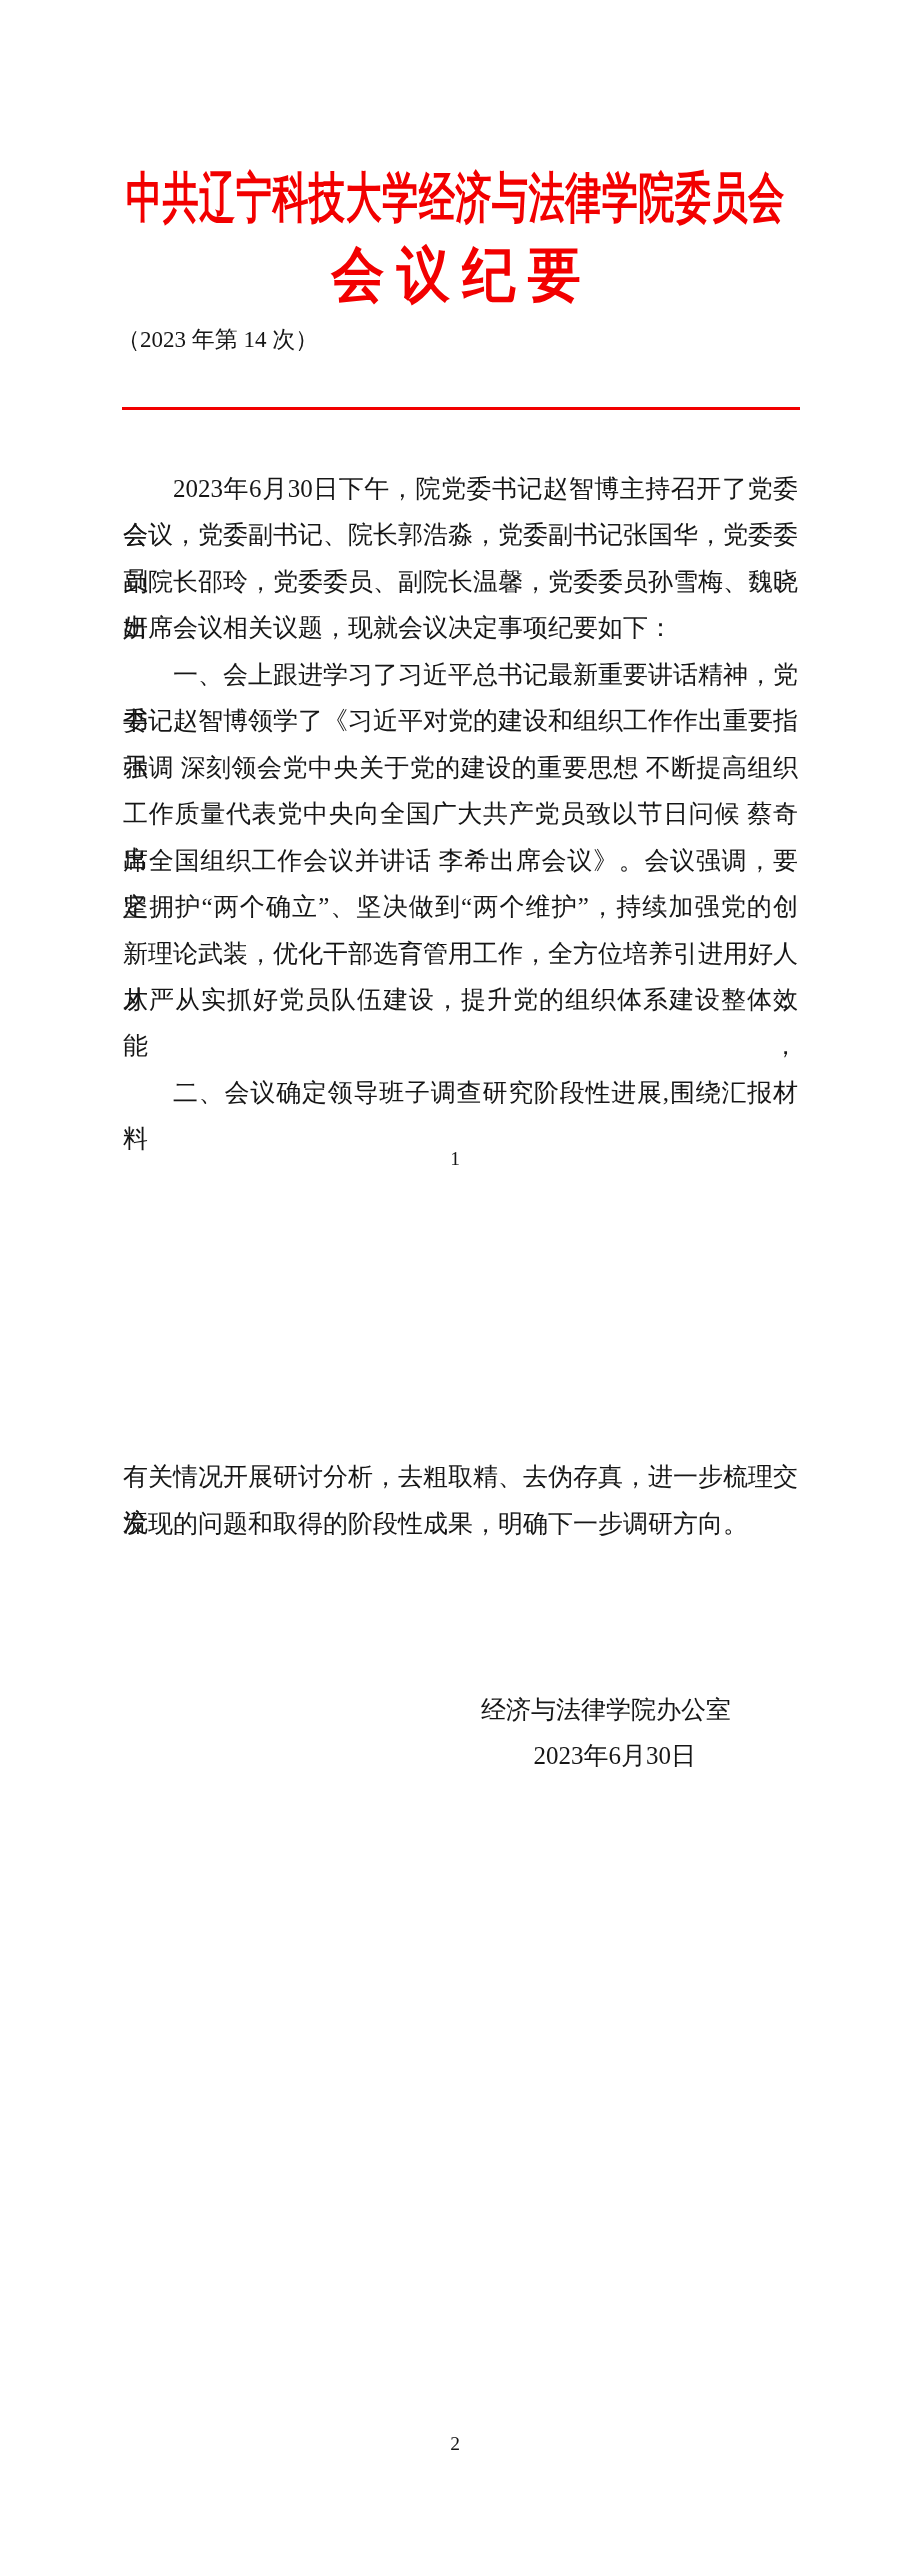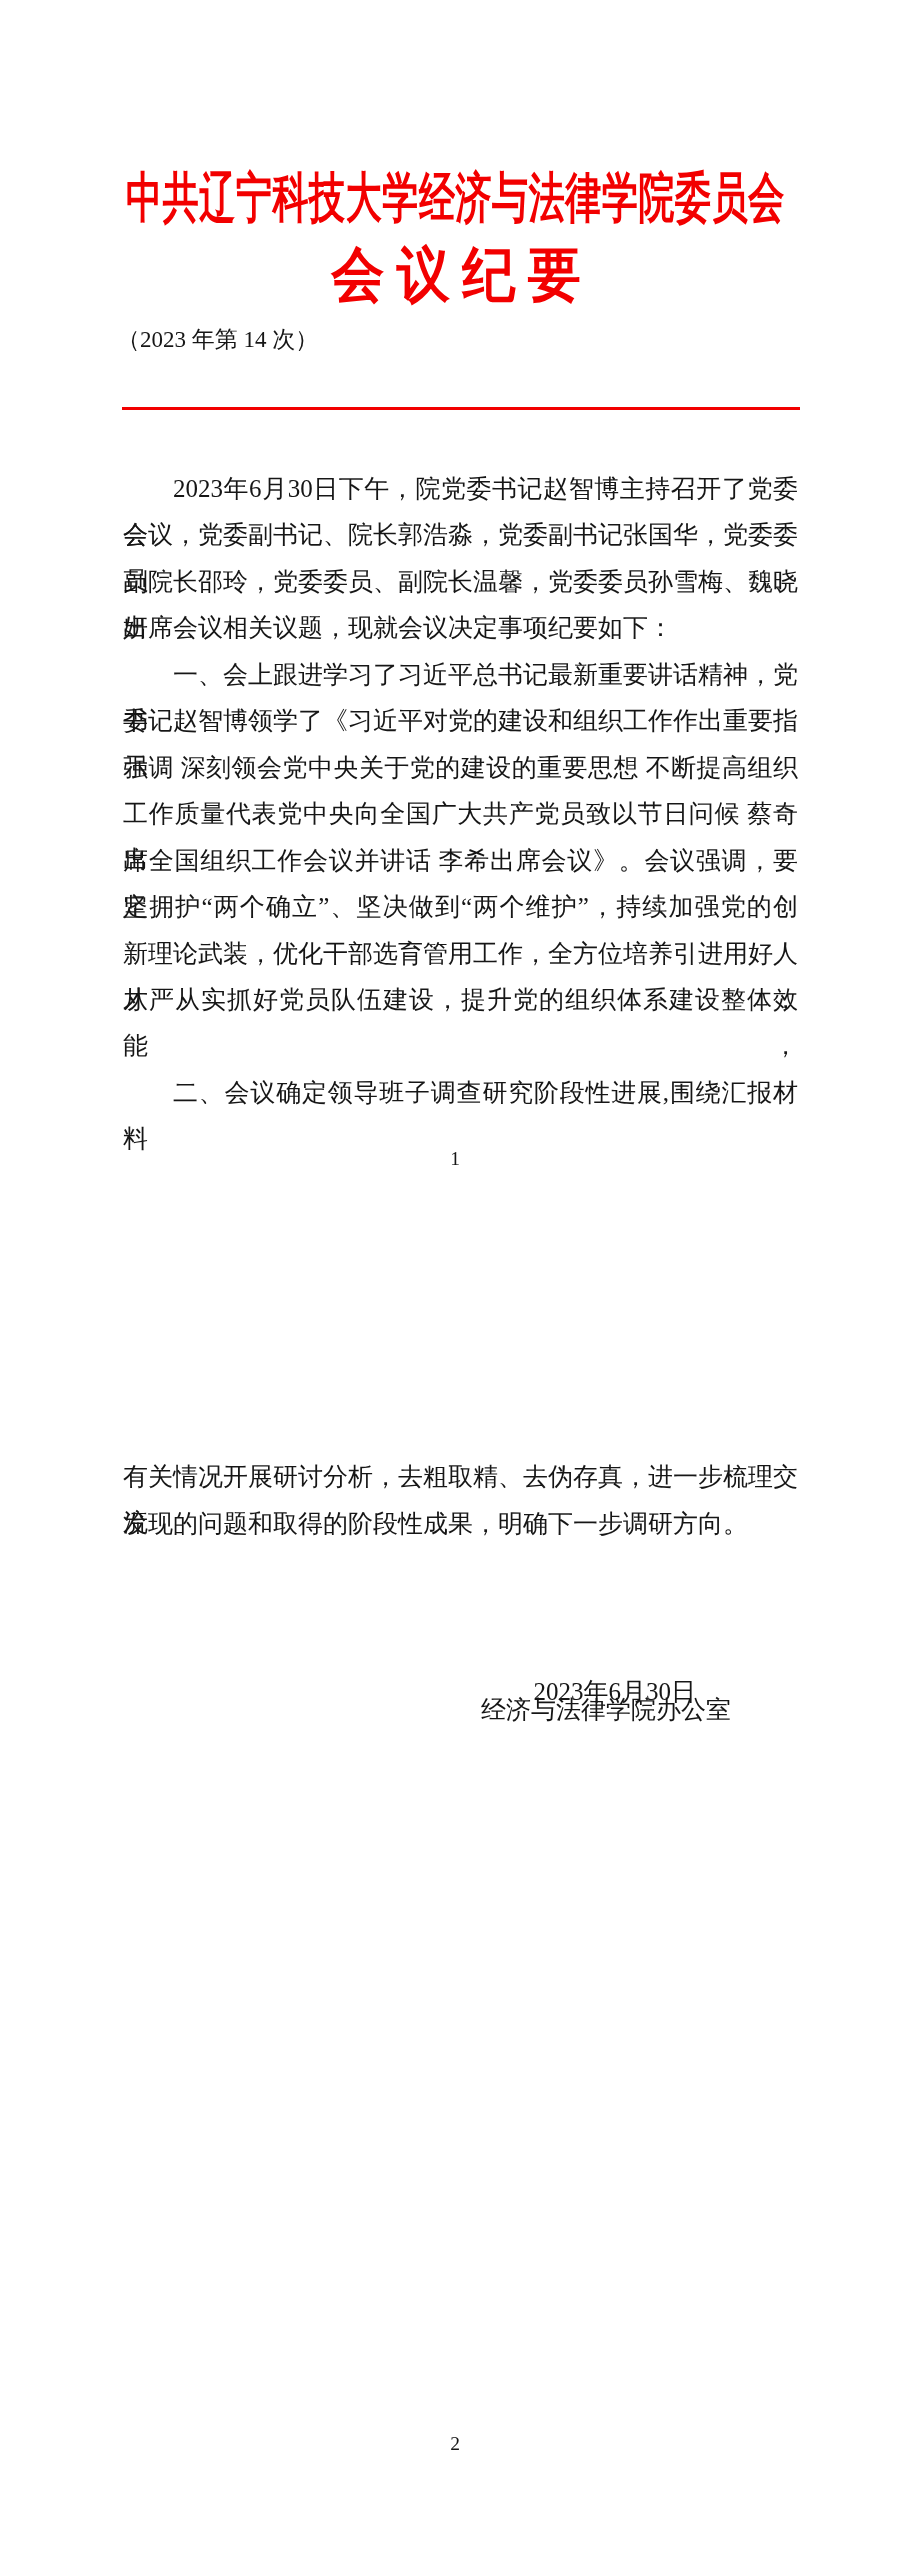--- a/index.html
+++ b/index.html
@@ -107,18 +107,18 @@
   <div class="line j" style="top:977px;">从严从实抓好党员队伍建设，提升党的组织体系建设整体效能，</div>
   <div class="line j ind" style="top:1070px;">二、会议确定领导班子调查研究阶段性进展,围绕汇报材料</div>
 
   <div class="pageno" style="top:1146px;">1</div>
 
   <div class="line j" style="top:1454px;">有关情况开展研讨分析，去粗取精、去伪存真，进一步梳理交流</div>
   <div class="line" style="top:1501px;">发现的问题和取得的阶段性成果，明确下一步调研方向。</div>
 
   <div class="sig" style="top:1687px; width:608px;">经济与法律学院办公室</div>
 
-  <div class="sig" style="top:1669px; width:573px;">2023年6月30日</div>
+  <div class="sig" style="top:1733px; width:573px;">2023年6月30日</div>
 
   <div class="pageno" style="top:2431px;">2</div>
 
 </div>
 
 
 </body></html>

